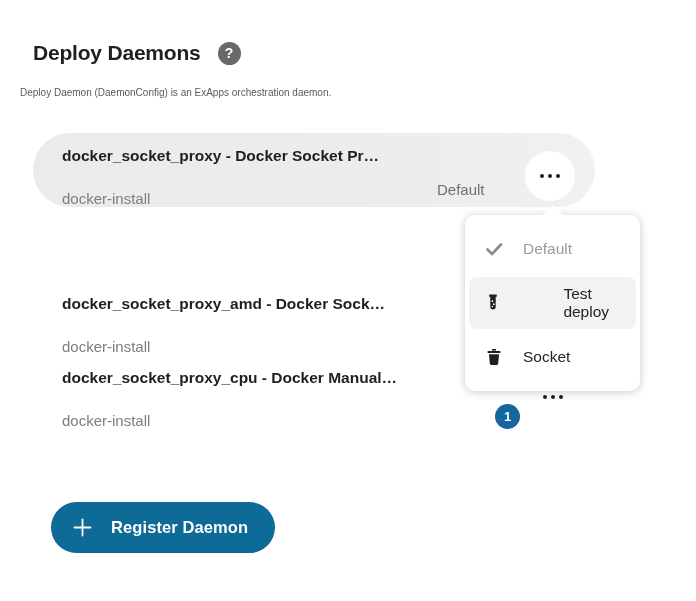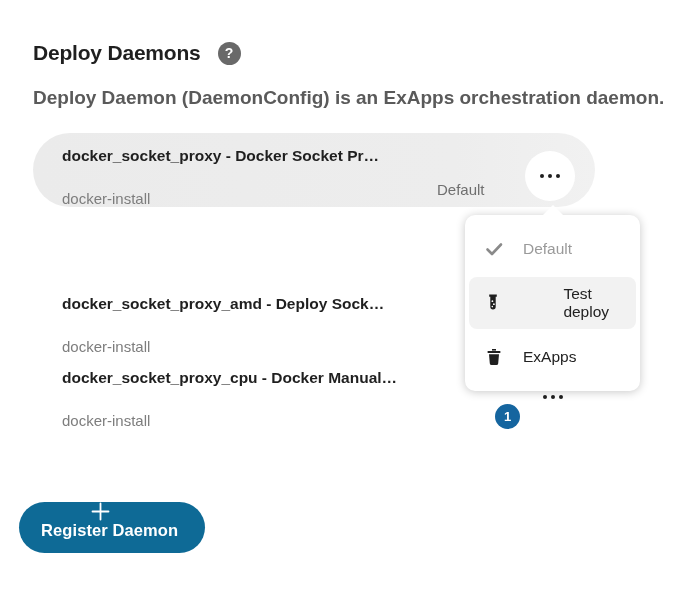--- a/index.html
+++ b/index.html
@@ -8,21 +8,21 @@
     font-family:"Liberation Sans",sans-serif;color:#222;
   }
   
   .header{position:absolute;left:33px;top:41px;display:flex;align-items:center;gap:17px;}
   .page-title{font-size:21px;font-weight:700;color:#1f1f1f;letter-spacing:-0.2px;}
   .help-icon{
     width:23px;height:23px;border-radius:50%;background:#696969;color:#fff;
     display:flex;align-items:center;justify-content:center;
     font-size:14px;font-weight:700;cursor:pointer;
   }
-  .page-subtitle{position:absolute;left:33px;top:87px;font-size:19px;color:#5a5a5a;font-weight:bold;}
+  .page-subtitle{position:absolute;left:20px;top:87px;font-size:10px;color:#5a5a5a;}
 
   
   .list{position:absolute;left:33px;top:133px;width:562px;}
   .row{position:relative;height:74px;border-radius:43px;box-sizing:border-box;padding:12px 0 0 29px;}
   .row.selected{background:linear-gradient(90deg,#ebebeb 0%,#ededed 75%,#f1f1f1 100%);}
   .row-title{
     font-size:15.5px;font-weight:700;color:#1f1f1f;line-height:22px;
     white-space:nowrap;max-width:420px;overflow:hidden;
   }
   .row-sub{font-size:15px;color:#7d7d7d;line-height:22px;margin-top:21px;}
@@ -62,25 +62,24 @@
     font-family:"Liberation Sans",sans-serif;
   }
   .menu-item .mi-icon{width:22px;display:flex;align-items:center;justify-content:center;}
   .menu-item .mi-label{font-size:15.5px;color:#222;margin-left:18px;}
   .menu-item.disabled{cursor:default;}
   .menu-item.disabled .mi-label{color:#9a9a9a;}
   .menu-item.hovered{background:#f2f2f2;gap:42px;}
 
   
   .register-btn{
-    position:absolute;left:19px;top:502px;height:51px;border:none;cursor:pointer;
+    position:absolute;left:51px;top:502px;height:51px;border:none;cursor:pointer;
     background:#0e6a96;border-radius:26px;color:#ffffff;
     display:flex;align-items:center;padding:0 27px 0 22px;
     font-family:"Liberation Sans",sans-serif;
-    flex-direction:column;
   }
   .register-btn .plus-wrap{width:19px;height:19px;margin-right:19px;display:flex;}
   .register-btn .btn-label{font-size:16.5px;font-weight:700;letter-spacing:0.1px;white-space:nowrap;}
 </style>
 </head>
 <body>
 
 <div class="page">
 
   <div class="header">
@@ -100,21 +99,21 @@
         <span class="dot"></span>
           <span class="dot"></span>
           <span class="dot"></span>
       </button>
     </div>
 
     <div class="row">
     </div>
 
     <div class="row">
-      <div class="row-title">docker_socket_proxy_amd - Deploy Sock…</div>
+      <div class="row-title">docker_socket_proxy_amd - Docker Sock…</div>
       <div class="row-sub">docker-install</div>
     </div>
 
     <div class="row">
       <div class="row-title">docker_socket_proxy_cpu - Docker Manual…</div>
       <div class="row-sub">docker-install</div>
       <span class="badge">1</span>
       <button class="dots-btn row4-dots" aria-label="Actions">
         <span class="dot"></span>
           <span class="dot"></span>
@@ -149,21 +148,21 @@
     </button>
 
     <button class="menu-item">
       <span class="mi-icon">
         <svg width="20" height="20" viewBox="0 0 20 20">
           <path d="M8 2 h4 v1.6 h-4 z" fill="#1f1f1f"></path>
           <rect x="3.6" y="3.9" width="12.8" height="2.1" rx="0.6" fill="#1f1f1f"></rect>
           <path d="M5 7.2 h10 l-0.8 9.2 a1.8 1.8 0 0 1 -1.8 1.6 H7.6 a1.8 1.8 0 0 1 -1.8 -1.6 z" fill="#1f1f1f"></path>
         </svg>
       </span>
-      <span class="mi-label">ExApps</span>
+      <span class="mi-label">Socket</span>
     </button>
   </div>
 
   <button class="register-btn">
     <span class="plus-wrap">
       <svg width="19" height="19" viewBox="0 0 19 19">
           <path d="M9.5 1.5 V17.5 M1.5 9.5 H17.5" stroke="#ffffff" stroke-width="1.8" stroke-linecap="round"></path>
         </svg>
     </span>
     <span class="btn-label">Register Daemon</span>

